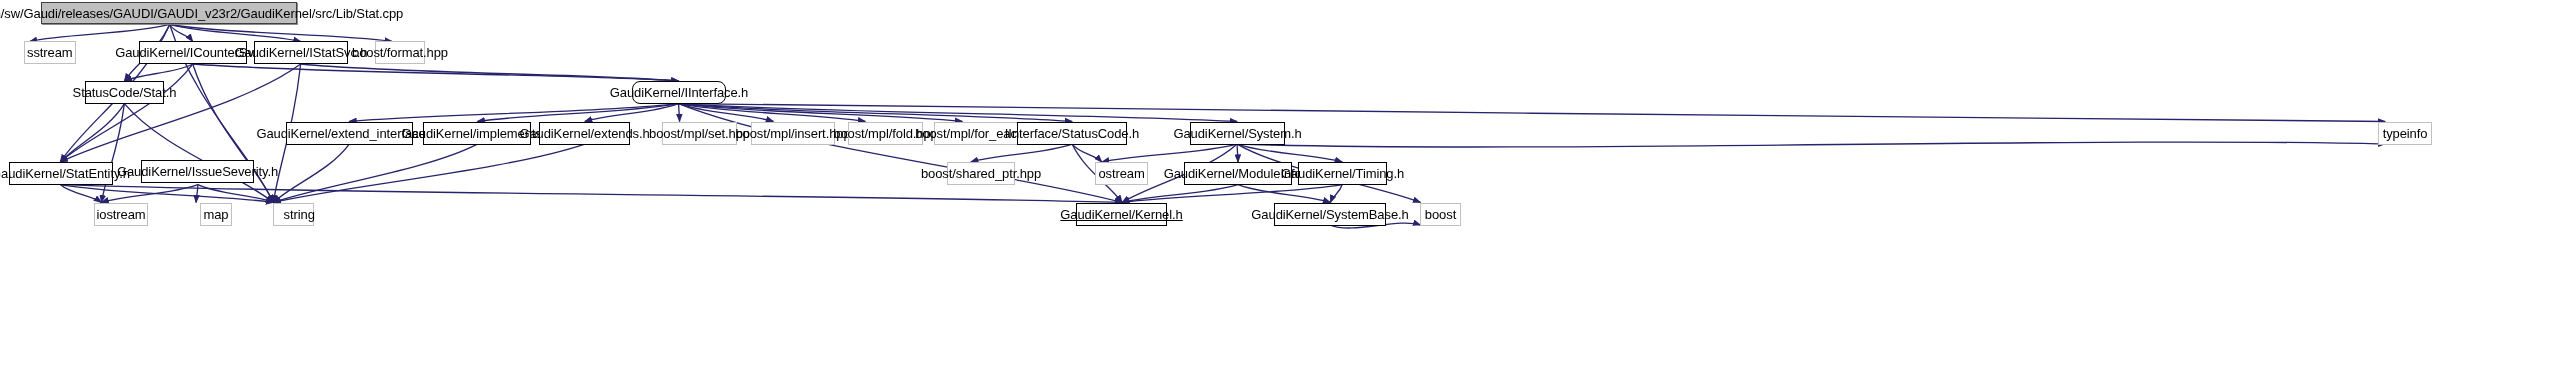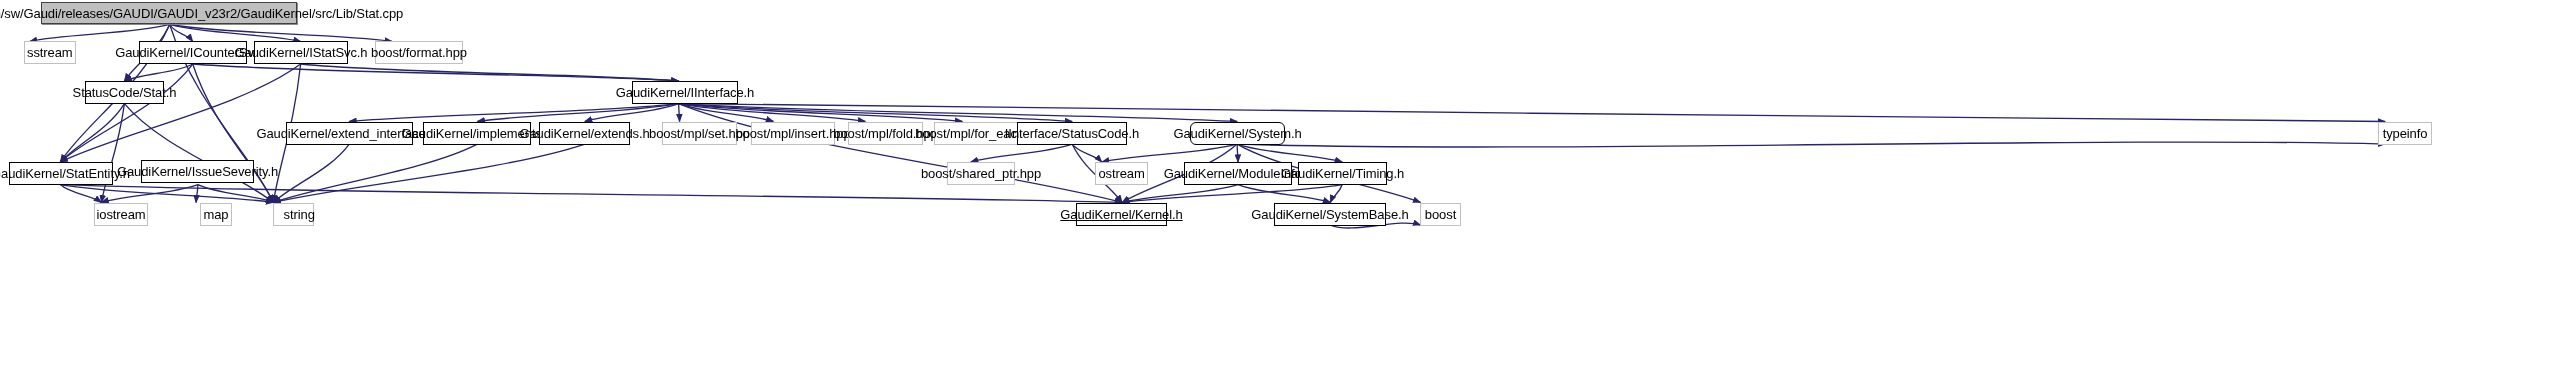--- a/index.html
+++ b/index.html
@@ -115,32 +115,32 @@
         <path d="M210,196 C230,206 270,207 290,215" marker-end="url(#ah)"></path>
         <path d="M370.5,153 C350.375,180.9 310.125,196.4 290,215" marker-end="url(#ah)"></path>
         <path d="M506.5,153 C452.375,180.9 344.125,196.4 290,215" marker-end="url(#ah)"></path>
         <path d="M620.5,153 C537.875,180.9 372.625,196.4 290,215" marker-end="url(#ah)"></path>
       </g>
   </svg>
 <div class="node root" style="left: 41px; top: 1.9px; width: 256px;">/afs/cern.ch/sw/Gaudi/releases/GAUDI/GAUDI_v23r2/GaudiKernel/src/Lib/Stat.cpp</div>
     <div class="node sys" style="left: 3.8px; top: 41px; width: 52px;">sstream</div>
     <div class="node bold" style="left: 139px; top: 41px; width: 108px;">GaudiKernel/ICounterSvc.h</div>
     <div class="node bold" style="left: 254px; top: 41px; width: 94px;">GaudiKernel/IStatSvc.h</div>
-    <div class="node sys" style="left: 355px; top: 41px; width: 88px;">boost/format.hpp</div>
+    <div class="node sys" style="left: 355px; top: 41px; width: 50px;">boost/format.hpp</div>
     <div class="node bold" style="left: 85px; top: 81px; width: 79px;">StatusCode/Stat.h</div>
-    <div class="node bold" style="left: 632px; top: 81px; width: 106px;">GaudiKernel/IInterface.h</div>
+    <div class="node bold" style="left: 632px; top: 81px; width: 94px; border-radius: 8px;">GaudiKernel/IInterface.h</div>
     <div class="node bold" style="left: 286px; top: 122px; width: 127px;">GaudiKernel/extend_interfaces.h</div>
     <div class="node bold" style="left: 423px; top: 122px; width: 108px;">GaudiKernel/implements.h</div>
     <div class="node bold" style="left: 539px; top: 122px; width: 91px;">GaudiKernel/extends.h</div>
     <div class="node sys" style="left: 642px; top: 122px; width: 75px;">boost/mpl/set.hpp</div>
     <div class="node sys" style="left: 731px; top: 122px; width: 84px;">boost/mpl/insert.hpp</div>
     <div class="node sys" style="left: 828px; top: 122px; width: 75px;">boost/mpl/fold.hpp</div>
     <div class="node sys" style="left: 914px; top: 122px; width: 96px;">boost/mpl/for_each.hpp</div>
     <div class="node bold" style="left: 1017px; top: 122px; width: 110px;">IInterface/StatusCode.h</div>
-    <div class="node bold" style="left: 1190px; top: 122px; width: 95px; border-radius: 6px;">GaudiKernel/System.h</div>
+    <div class="node bold" style="left: 1190px; top: 122px; width: 95px;">GaudiKernel/System.h</div>
     <div class="node sys" style="left: 2358px; top: 122px; width: 54px;">typeinfo</div>
     <div class="node bold" style="left: 8.5px; top: 162px; width: 104px;">GaudiKernel/StatEntity.h</div>
     <div class="node bold" style="left: 141px; top: 160px; width: 113px;">GaudiKernel/IssueSeverity.h</div>
     <div class="node sys" style="left: 927px; top: 162px; width: 68px;">boost/shared_ptr.hpp</div>
     <div class="node sys" style="left: 1075px; top: 162px; width: 53px;">ostream</div>
     <div class="node bold" style="left: 1184px; top: 162px; width: 108px;">GaudiKernel/ModuleInfo.h</div>
     <div class="node bold" style="left: 1298px; top: 162px; width: 89px;">GaudiKernel/Timing.h</div>
     <div class="node sys" style="left: 74px; top: 203px; width: 54px;">iostream</div>
     <div class="node sys" style="left: 180px; top: 203px; width: 32px;">map</div>
     <div class="node sys" style="left: 253px; top: 203px; width: 41px; padding-left: 18px;">string</div>

